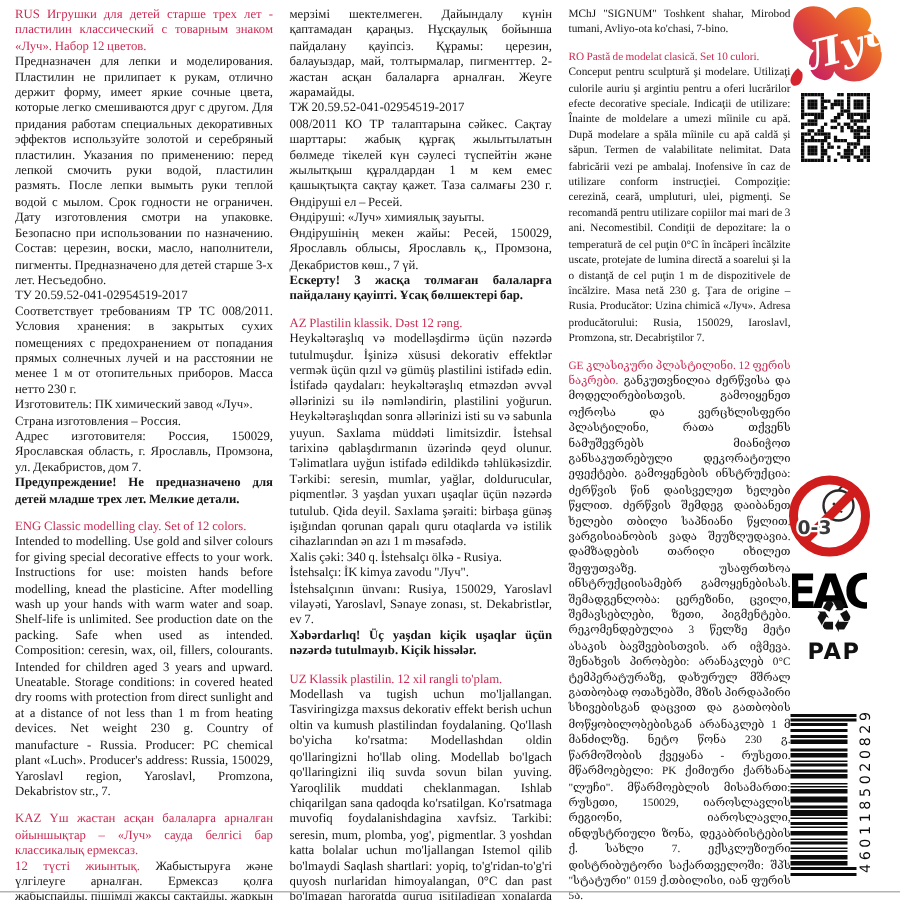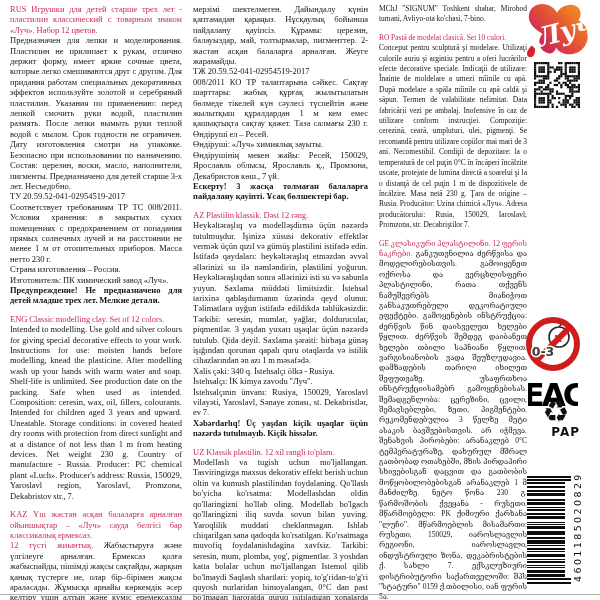--- a/index.html
+++ b/index.html
@@ -13,37 +13,38 @@
   p.gap{margin-top:8px;}
   .s-r{color:#cb2c54;}
   .s-b{font-weight:bold;}
   
   .logo{position:absolute;left:521px;top:2px;width:76px;height:58px;}
   .qr{position:absolute;left:534px;top:62px;width:46px;height:46px;}
   .age{position:absolute;left:525px;top:316px;width:56px;height:56px;}
   .eac{position:absolute;left:528px;top:363px;width:50px;height:34px;margin-top:12px;}
   .recycle{position:absolute;left:532px;top:397px;width:48px;text-align:center;color:#111;}
   .recycle .tri{font-size:30px;line-height:30px;font-family:"DejaVu Sans",sans-serif;}
-  .recycle .pap{font-family:"DejaVu Sans",sans-serif;font-weight:bold;font-size:12px;letter-spacing:1px;margin-top:-2px;text-align:right;}
+  .recycle .pap{font-family:"DejaVu Sans",sans-serif;font-weight:bold;font-size:15px;letter-spacing:1px;margin-top:-2px;}
   .barcode-wrap{position:absolute;left:527px;top:454px;width:134px;height:56px;transform-origin:0 0;transform:rotate(-90deg) translateX(-134px);}
   .bars{display:flex;align-items:flex-start;height:44px;padding-left:4px;}
   .bcnum{font-family:"DejaVu Sans",sans-serif;font-size:9.5px;letter-spacing:2.4px;color:#0b0b0b;padding-left:6px;margin-top:1px;white-space:nowrap;}
   .bottom-rule{position:absolute;left:0;top:594px;width:600px;border-top:1.5px solid #b3b3b3;}
 </style>
 </head>
 <body>
 
 <div class="cols">
   <div class="col c1">
       <p class="blk"><span class="s-r">RUS  Игрушки для детей старше трех лет - пластилин классический с товарным знаком «Луч». Набор 12 цветов.</span></p>
       <p class="blk"><span class="s-n">Предназначен для лепки и моделирования. Пластилин не прилипает к рукам, отлично держит форму, имеет яркие сочные цвета, которые легко смешиваются друг с другом. Для придания работам специальных декоративных эффектов используйте золотой и серебряный пластилин. Указания по применению: перед лепкой смочить руки водой, пластилин размять. После лепки вымыть руки теплой водой с мылом. Срок годности не ограничен. Дату изготовления смотри на упаковке. Безопасно при использовании по назначению. Состав: церезин, воски, масло, наполнители, пигменты. Предназначено для детей старше 3-х лет. Несъедобно.</span></p>
       <p class="blk"><span class="s-n">ТУ 20.59.52-041-02954519-2017</span></p>
       <p class="blk"><span class="s-n">Соответствует требованиям ТР ТС 008/2011. Условия хранения: в закрытых сухих помещениях с предохранением от попадания прямых солнечных лучей и на расстоянии не менее 1 м от отопительных приборов. Масса нетто 230 г.</span></p>
+      <p class="blk"><span class="s-n">Изготовитель: ПК химический завод «Луч».</span></p>
       <p class="blk"><span class="s-n">Страна изготовления – Россия.</span></p>
-      <p class="blk"><span class="s-n">Изготовитель: ПК химический завод «Луч».</span></p>
+      <p class="blk"><span class="s-n">Адрес изготовителя: Россия, 150029, Ярославская область, г. Ярославль, Промзона, ул. Декабристов, дом 7.</span></p>
       <p class="blk"><span class="s-b">Предупреждение! Не предназначено для детей младше трех лет. Мелкие детали.</span></p>
       <p class="blk gap"><span class="s-r">ENG  Classic modelling clay. Set of 12 colors.</span></p>
       <p class="blk"><span class="s-n">Intended to modelling. Use gold and silver colours for giving special decorative effects to your work. Instructions for use: moisten hands before modelling, knead the plasticine. After modelling wash up your hands with warm water and soap. Shelf-life is unlimited. See production date on the packing. Safe when used as intended. Composition: ceresin, wax, oil, fillers, colourants. Intended for children aged 3 years and upward. Uneatable. Storage conditions: in covered heated dry rooms with protection from direct sunlight and at a distance of not less than 1 m from heating devices. Net weight 230 g. Country of manufacture - Russia. Producer: PC chemical plant «Luch». Producer's address: Russia, 150029, Yaroslavl region, Yaroslavl, Promzona, Dekabristov str., 7.</span></p>
       <p class="blk gap"><span class="s-r">KAZ  Үш жастан асқан балаларға арналған ойыншықтар – «Луч» сауда белгісі бар классикалық ермексаз.</span></p>
       <p class="blk"><span class="s-r">12 түсті жиынтық. </span><span class="s-n">Жабыстыруға және үлгілеуге арналған. Ермексаз қолға жабыспайды, пішімді жақсы сақтайды, жарқын қанық түстерге ие, олар бір–бірімен жақсы араласады. Жұмысқа арнайы көркемдік әсер келтіру үшін алтын және күміс еремексазды пайдаланыңыз. Қолдану бойынша нұсқаулар: жапсыру алдында қолды сулап, ермексазды езу қажет. Жапсырудан кейін қолды сабынды жылы сумен жуу қажет. Жарамдылық</span></p>
     </div>
   <div class="col c2">
       <p class="blk"><span class="s-n">мерзімі шектелмеген. Дайындалу күнін қаптамадан қараңыз. Нұсқаулық бойынша пайдалану қауіпсіз. Құрамы: церезин, балауыздар, май, толтырмалар, пигменттер. 2-жастан асқан балаларға арналған. Жеуге жарамайды.</span></p>
       <p class="blk"><span class="s-n">ТЖ 20.59.52-041-02954519-2017</span></p>
       <p class="blk"><span class="s-n">008/2011 КО ТР талаптарына сәйкес. Сақтау шарттары: жабық құрғақ жылытылатын бөлмеде тікелей күн сәулесі түспейтін және жылытқыш құралдардан 1 м кем емес қашықтықта сақтау қажет. Таза салмағы 230 г. Өндіруші ел – Ресей.</span></p>

